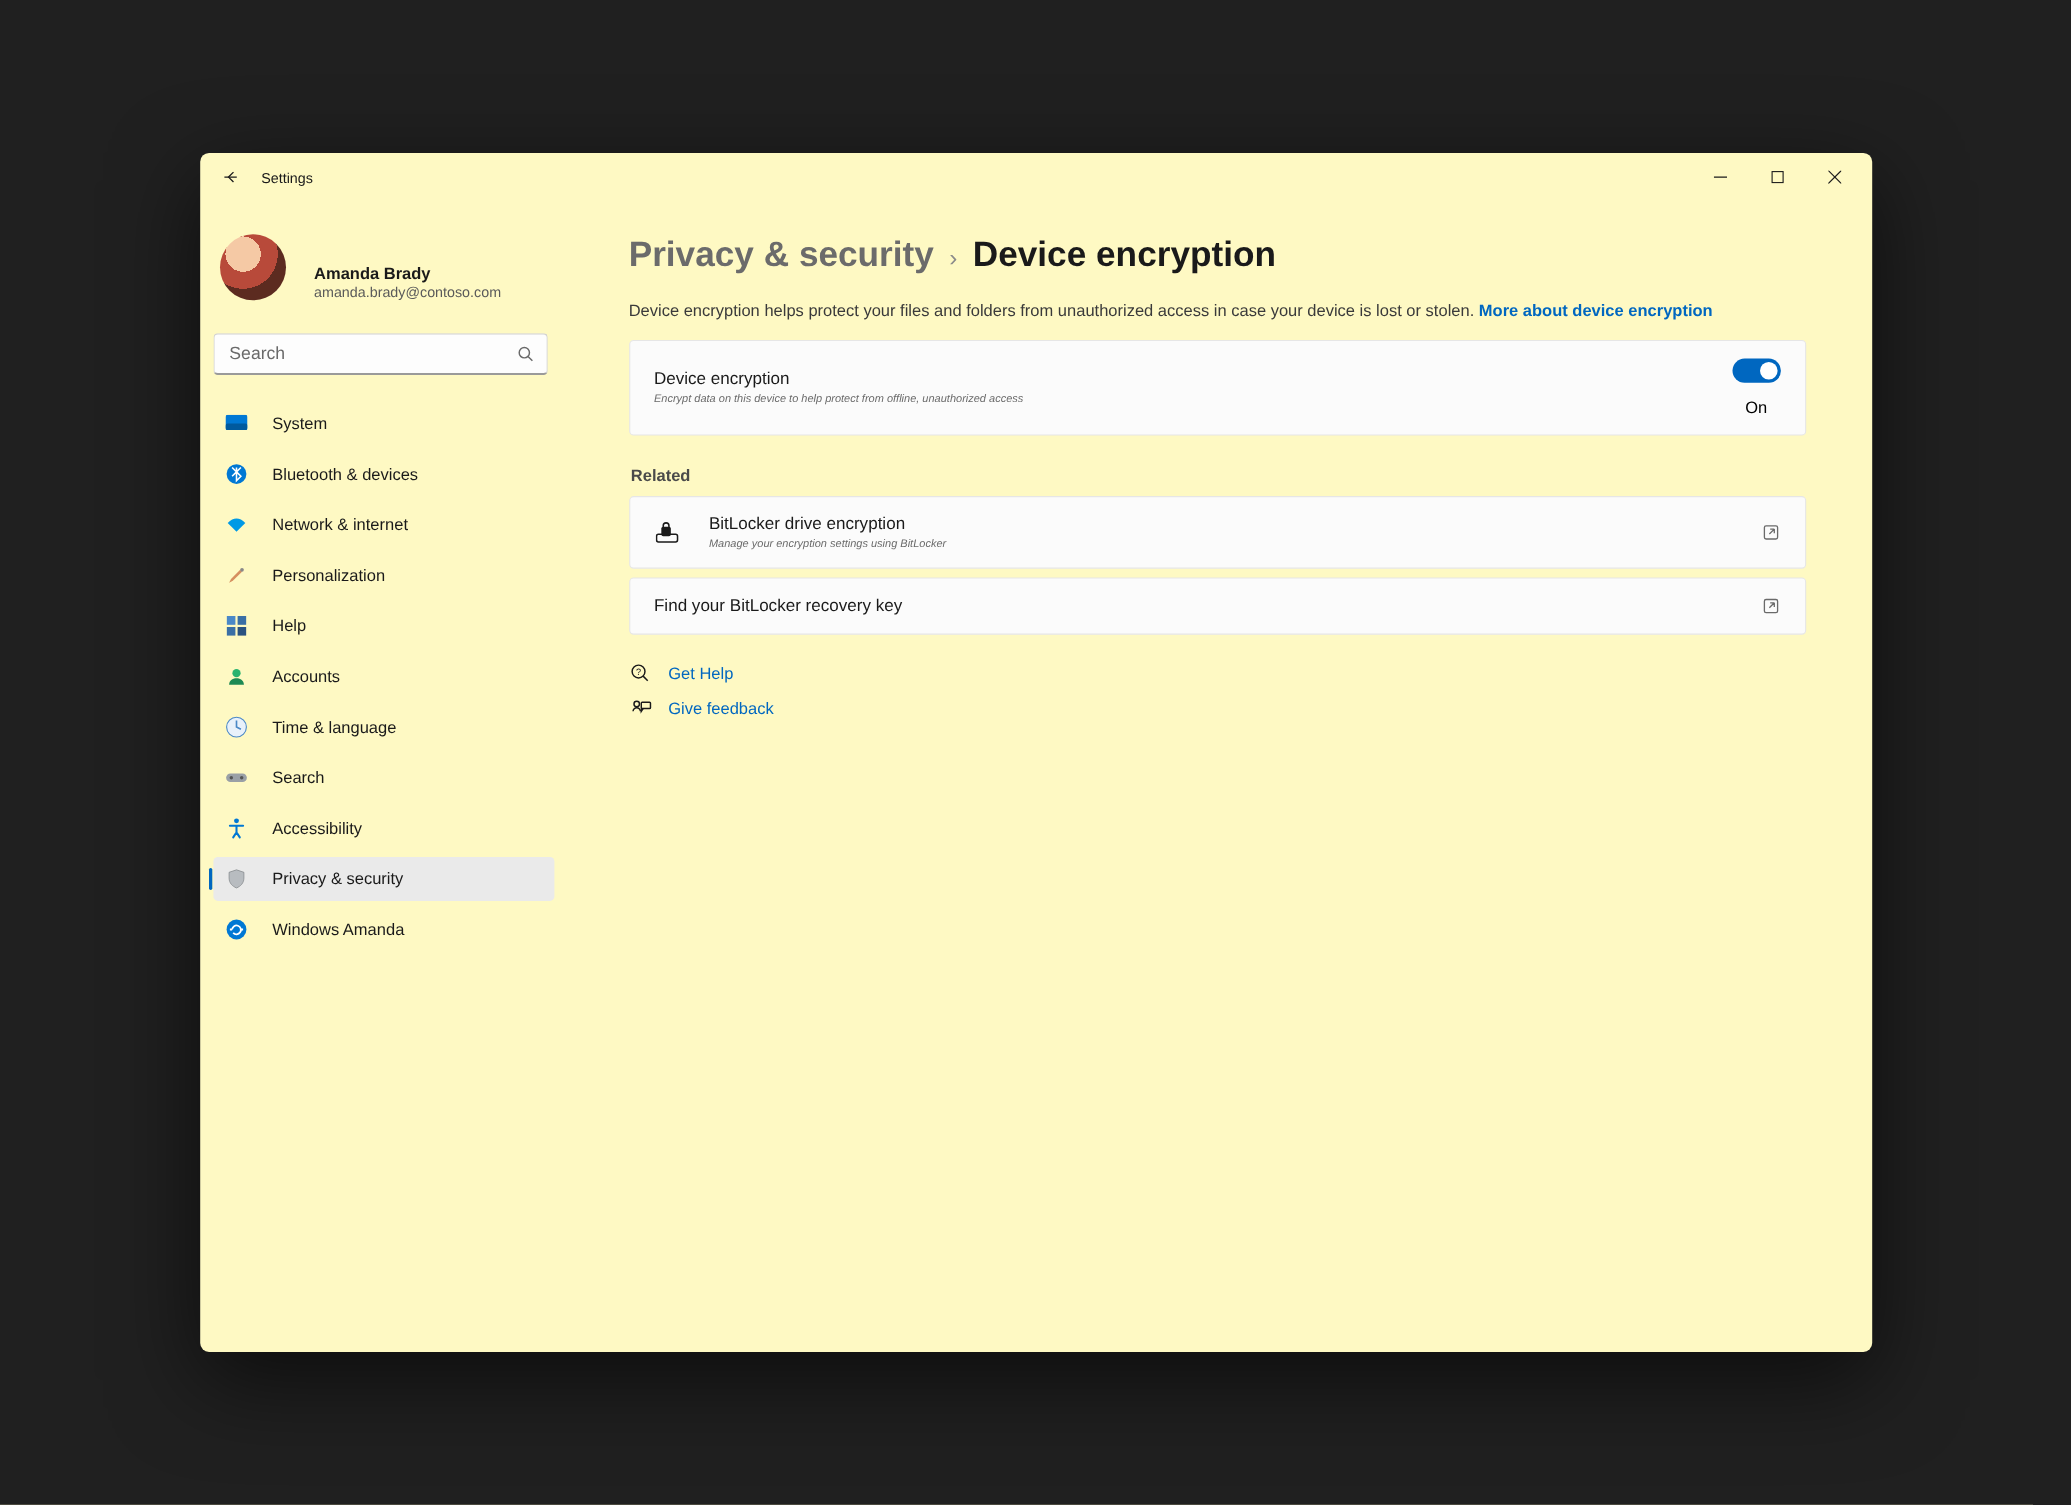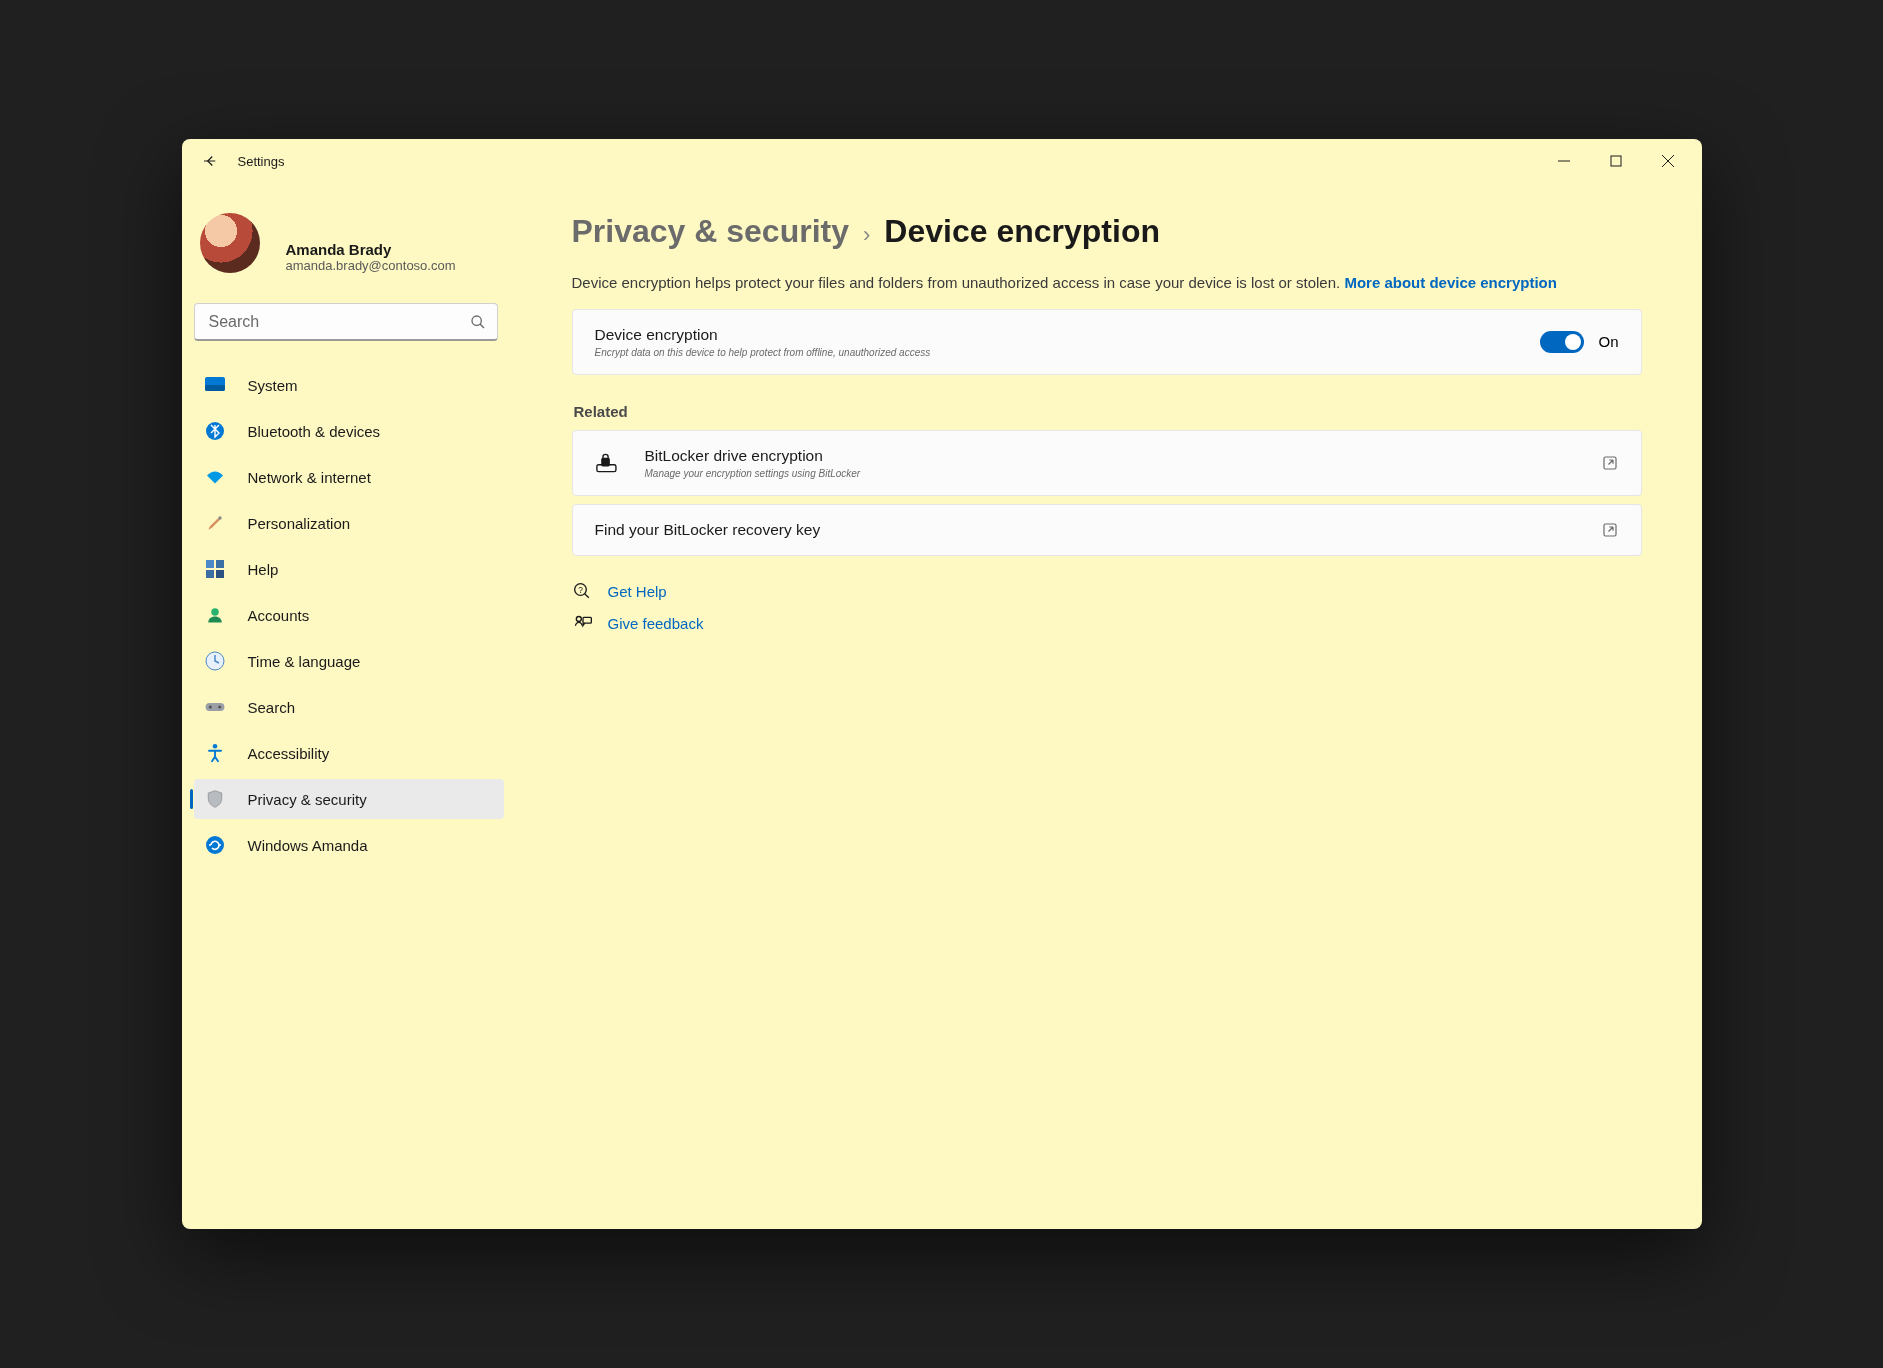--- a/index.html
+++ b/index.html
@@ -137,21 +137,21 @@
   display: flex;
   align-items: center;
   gap: 22px;
   margin-bottom: 8px;
 }
 .card .ctext { flex: 1; }
 .card .ctitle { font-size: 15.5px; color: #1a1a1a; }
 .card .csub { font-size: 10px; color: #6a6a6a; margin-top: 3px; font-style: italic; }
 .card .cicon { width: 28px; display:flex; align-items:center; justify-content:center; }
 .toggle {
-  display: flex; align-items: center; gap: 14px;
+  display: flex; align-items: center; gap: 14px; flex-direction: column;
 }
 .switch {
   width: 44px; height: 22px; border-radius: 11px;
   background: #0067c0; position: relative; cursor: pointer;
 }
 .switch::after {
   content:""; position:absolute; right:3px; top:3px;
   width:16px; height:16px; border-radius:50%; background:#fff;
 }
 .section-label {

